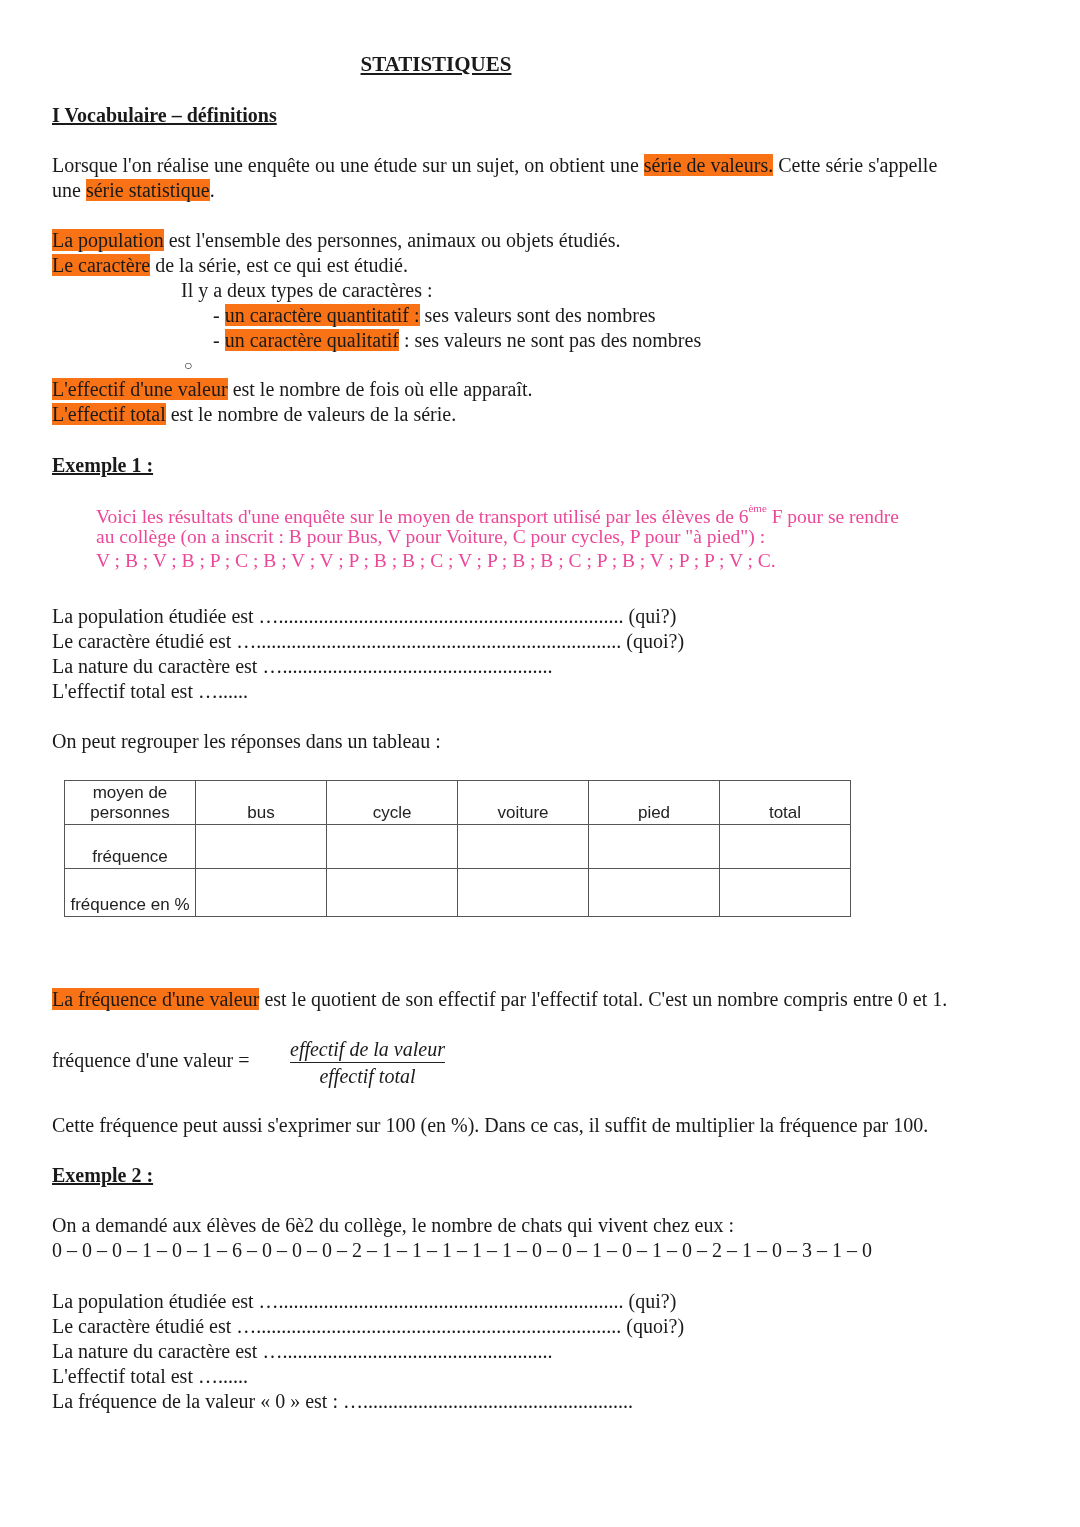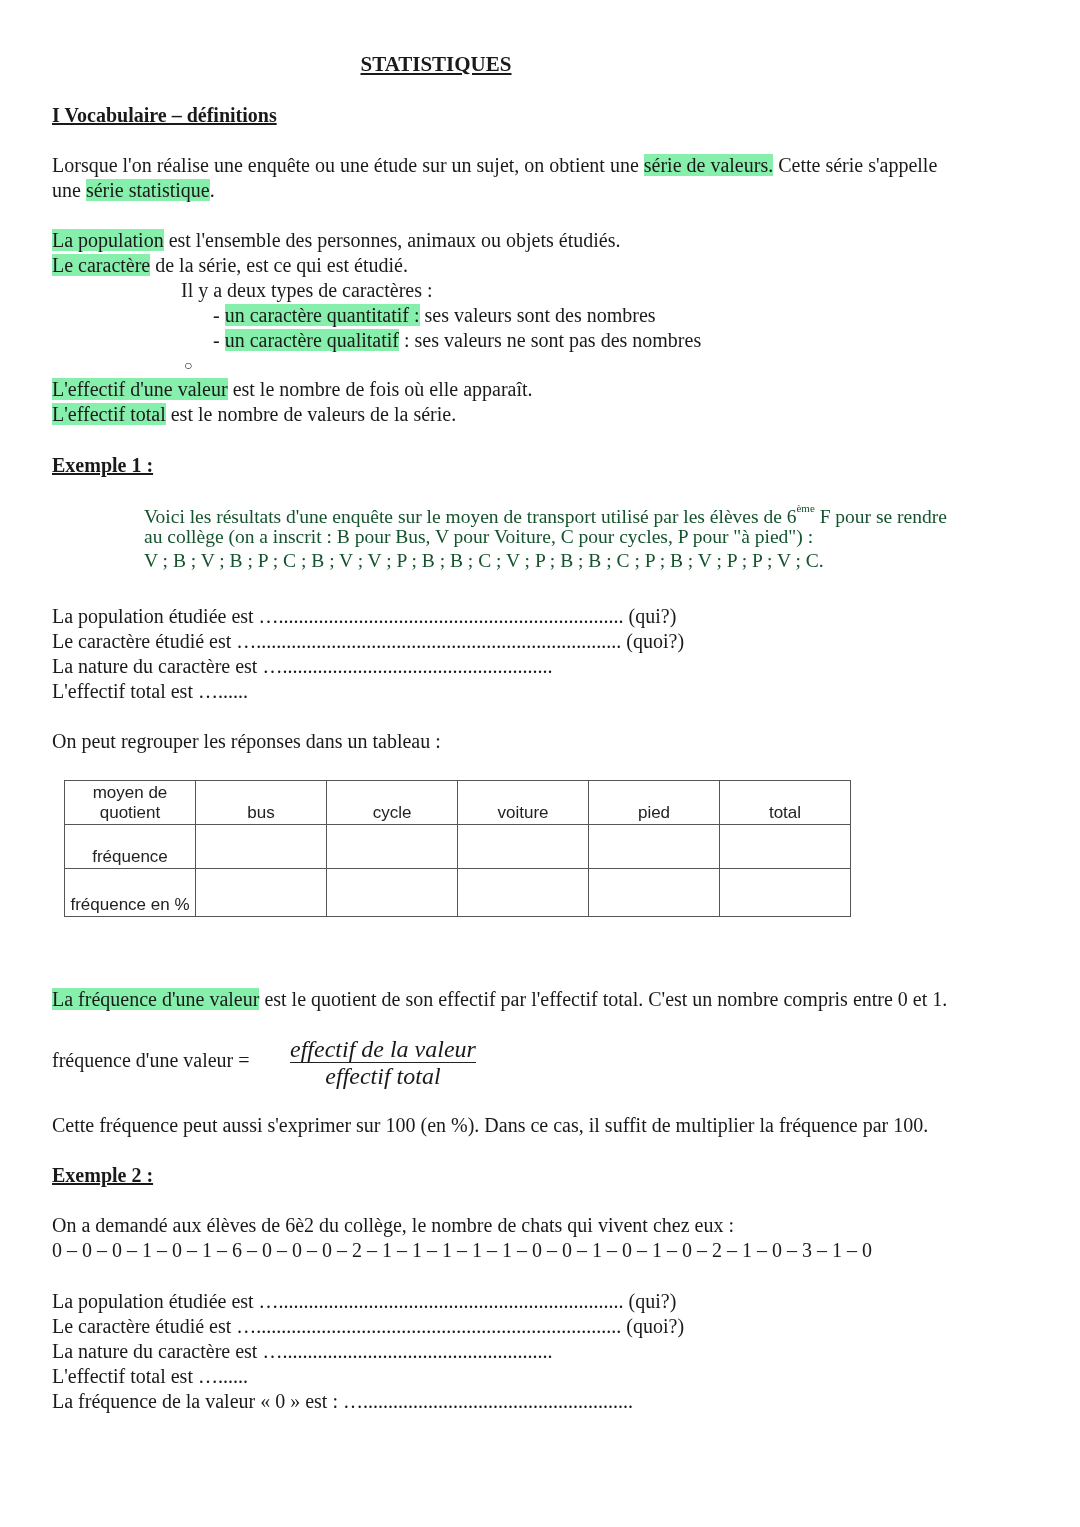--- a/index.html
+++ b/index.html
@@ -1,35 +1,35 @@
 <!DOCTYPE html>
 <html><head>
 <meta charset="utf-8">
 <style>
   html, body { margin: 0; padding: 0; background: #ffffff; }
   body {
     width: 1080px; height: 1527px; position: relative; overflow: hidden;
     font-family: "Liberation Serif", serif; color: #1a1a1a; font-size: 20px;
   }
   .abs { position: absolute; white-space: nowrap; line-height: 25px; }
-  .hl { background: #86efac; }
+  .hl { background: #f97316; }
   .title { left: 0; width: 872px; text-align: center; top: 52px; font-weight: bold; text-decoration: underline; font-size: 21px; }
   .h { font-weight: bold; text-decoration: underline; }
-  .ex { color: #14532d; font-family: "Liberation Serif", serif; font-size: 19.5px; line-height: 25px; margin-left: 48px; }
+  .ex { color: #ec4899; font-family: "Liberation Serif", serif; font-size: 19.5px; line-height: 25px; }
   .ex sup { font-size: 11px; position: relative; top: -3px; }
   table.t {
     position: absolute; left: 64px; top: 780px; border-collapse: collapse;
     font-family: "Liberation Sans", sans-serif; font-size: 17px; color: #222;
   }
   table.t td { border: 1px solid #555; width: 128px; text-align: center; vertical-align: bottom; padding: 0 1px 1px; line-height: 20px; }
   table.t tr.r0 td { height: 42px; }
   table.t tr.r1 td { height: 42px; }
   table.t tr.r2 td { height: 42px; }
   table.t tr.r3 td { height: 46px; }
-  .frac { position: absolute; left: 290px; top: 1037px; font-style: italic; text-align: center; font-size: 24px; }
+  .frac { position: absolute; left: 290px; top: 1037px; font-style: italic; text-align: center; font-size: 20px; }
   .frac .num { border-bottom: 1px solid #222; padding: 0 0 1px; line-height: 24px; }
   .frac .den { line-height: 26px; font-style: italic; }
 </style>
 </head>
 <body>
 
 <div class="abs title">STATISTIQUES</div>
 
 <div class="abs h" style="left:52px; top:103px;">I Vocabulaire – définitions</div>
 
@@ -56,21 +56,21 @@
 <div class="abs" style="left:52px; top:604px;">La population étudiée est …..................................................................... (qui?)</div>
 <div class="abs" style="left:52px; top:629px;">Le caractère étudié est …......................................................................... (quoi?)</div>
 <div class="abs" style="left:52px; top:654px;">La nature du caractère est …......................................................</div>
 <div class="abs" style="left:52px; top:679px;">L'effectif total est …......</div>
 
 <div class="abs" style="left:52px; top:729px;">On peut regrouper les réponses dans un tableau :</div>
 
 <table class="t">
   <tbody>
       <tr class="r0">
-    <td style="white-space:normal;">moyen de quotient</td>
+    <td style="white-space:normal;">moyen de personnes</td>
     <td>bus</td>
     <td>cycle</td>
     <td>voiture</td>
     <td>pied</td>
     <td>total</td>
   </tr>
   <tr class="r2">
     <td>fréquence</td>
     <td></td>
     <td></td>

